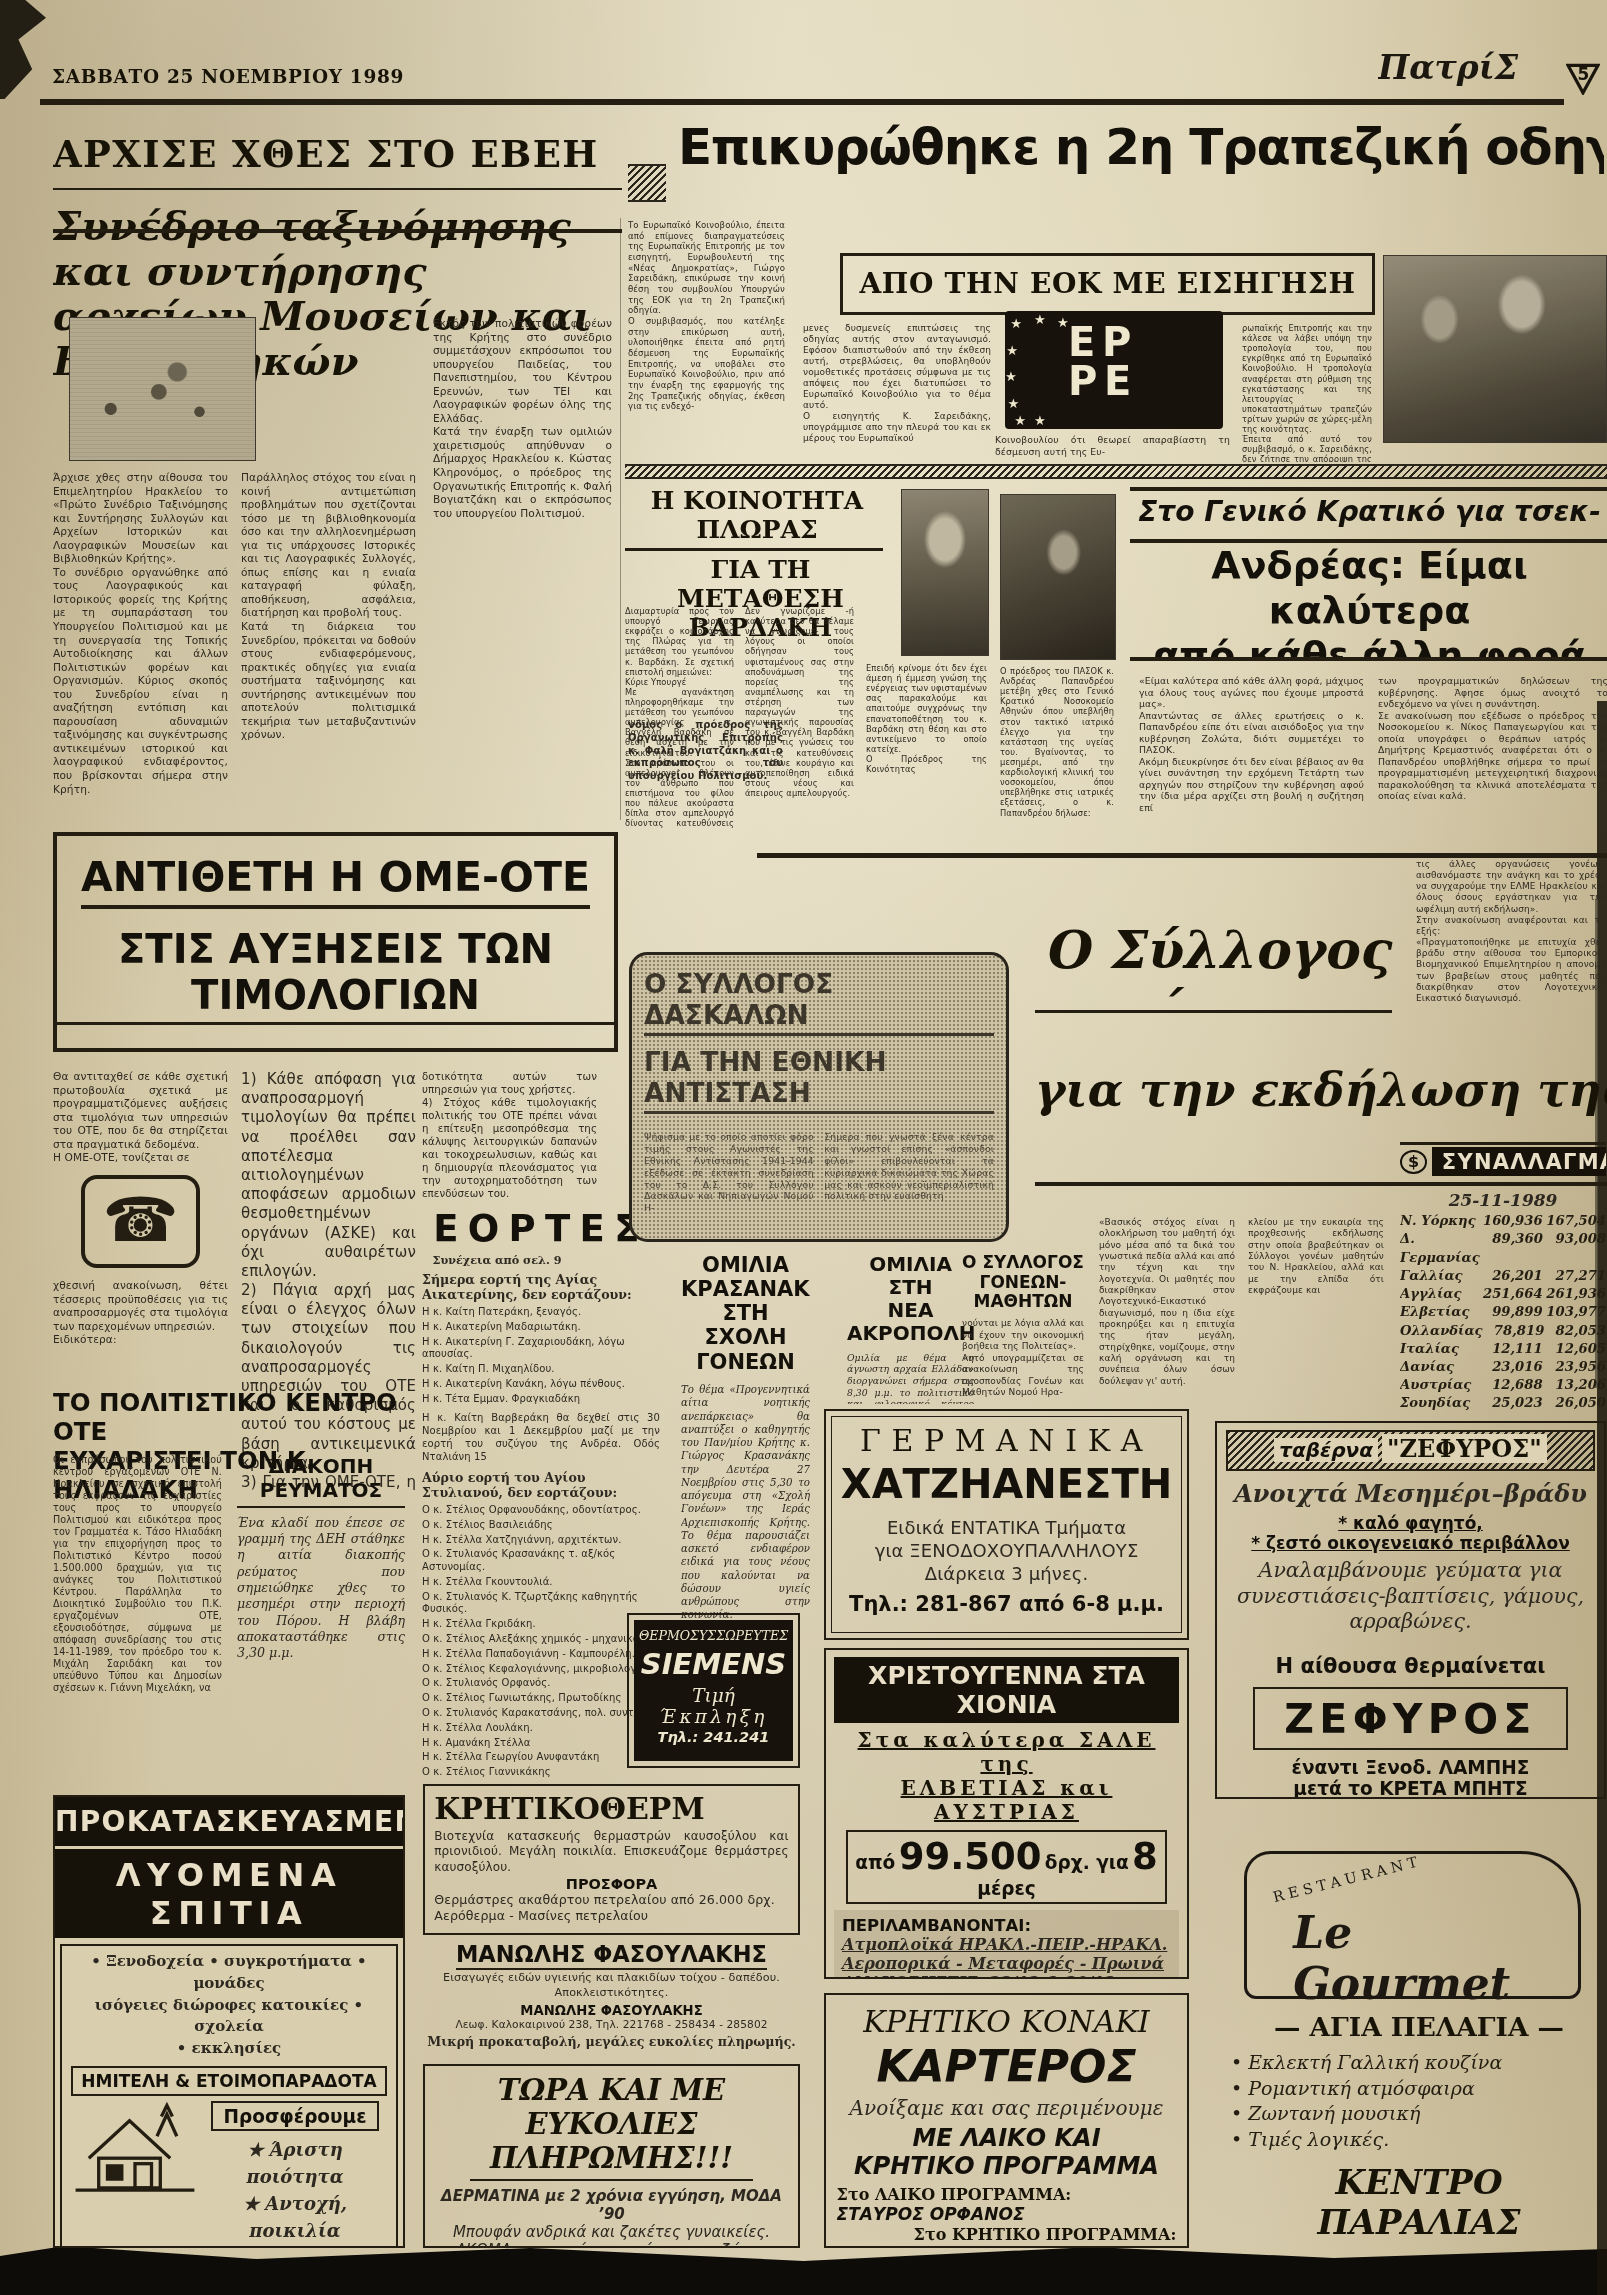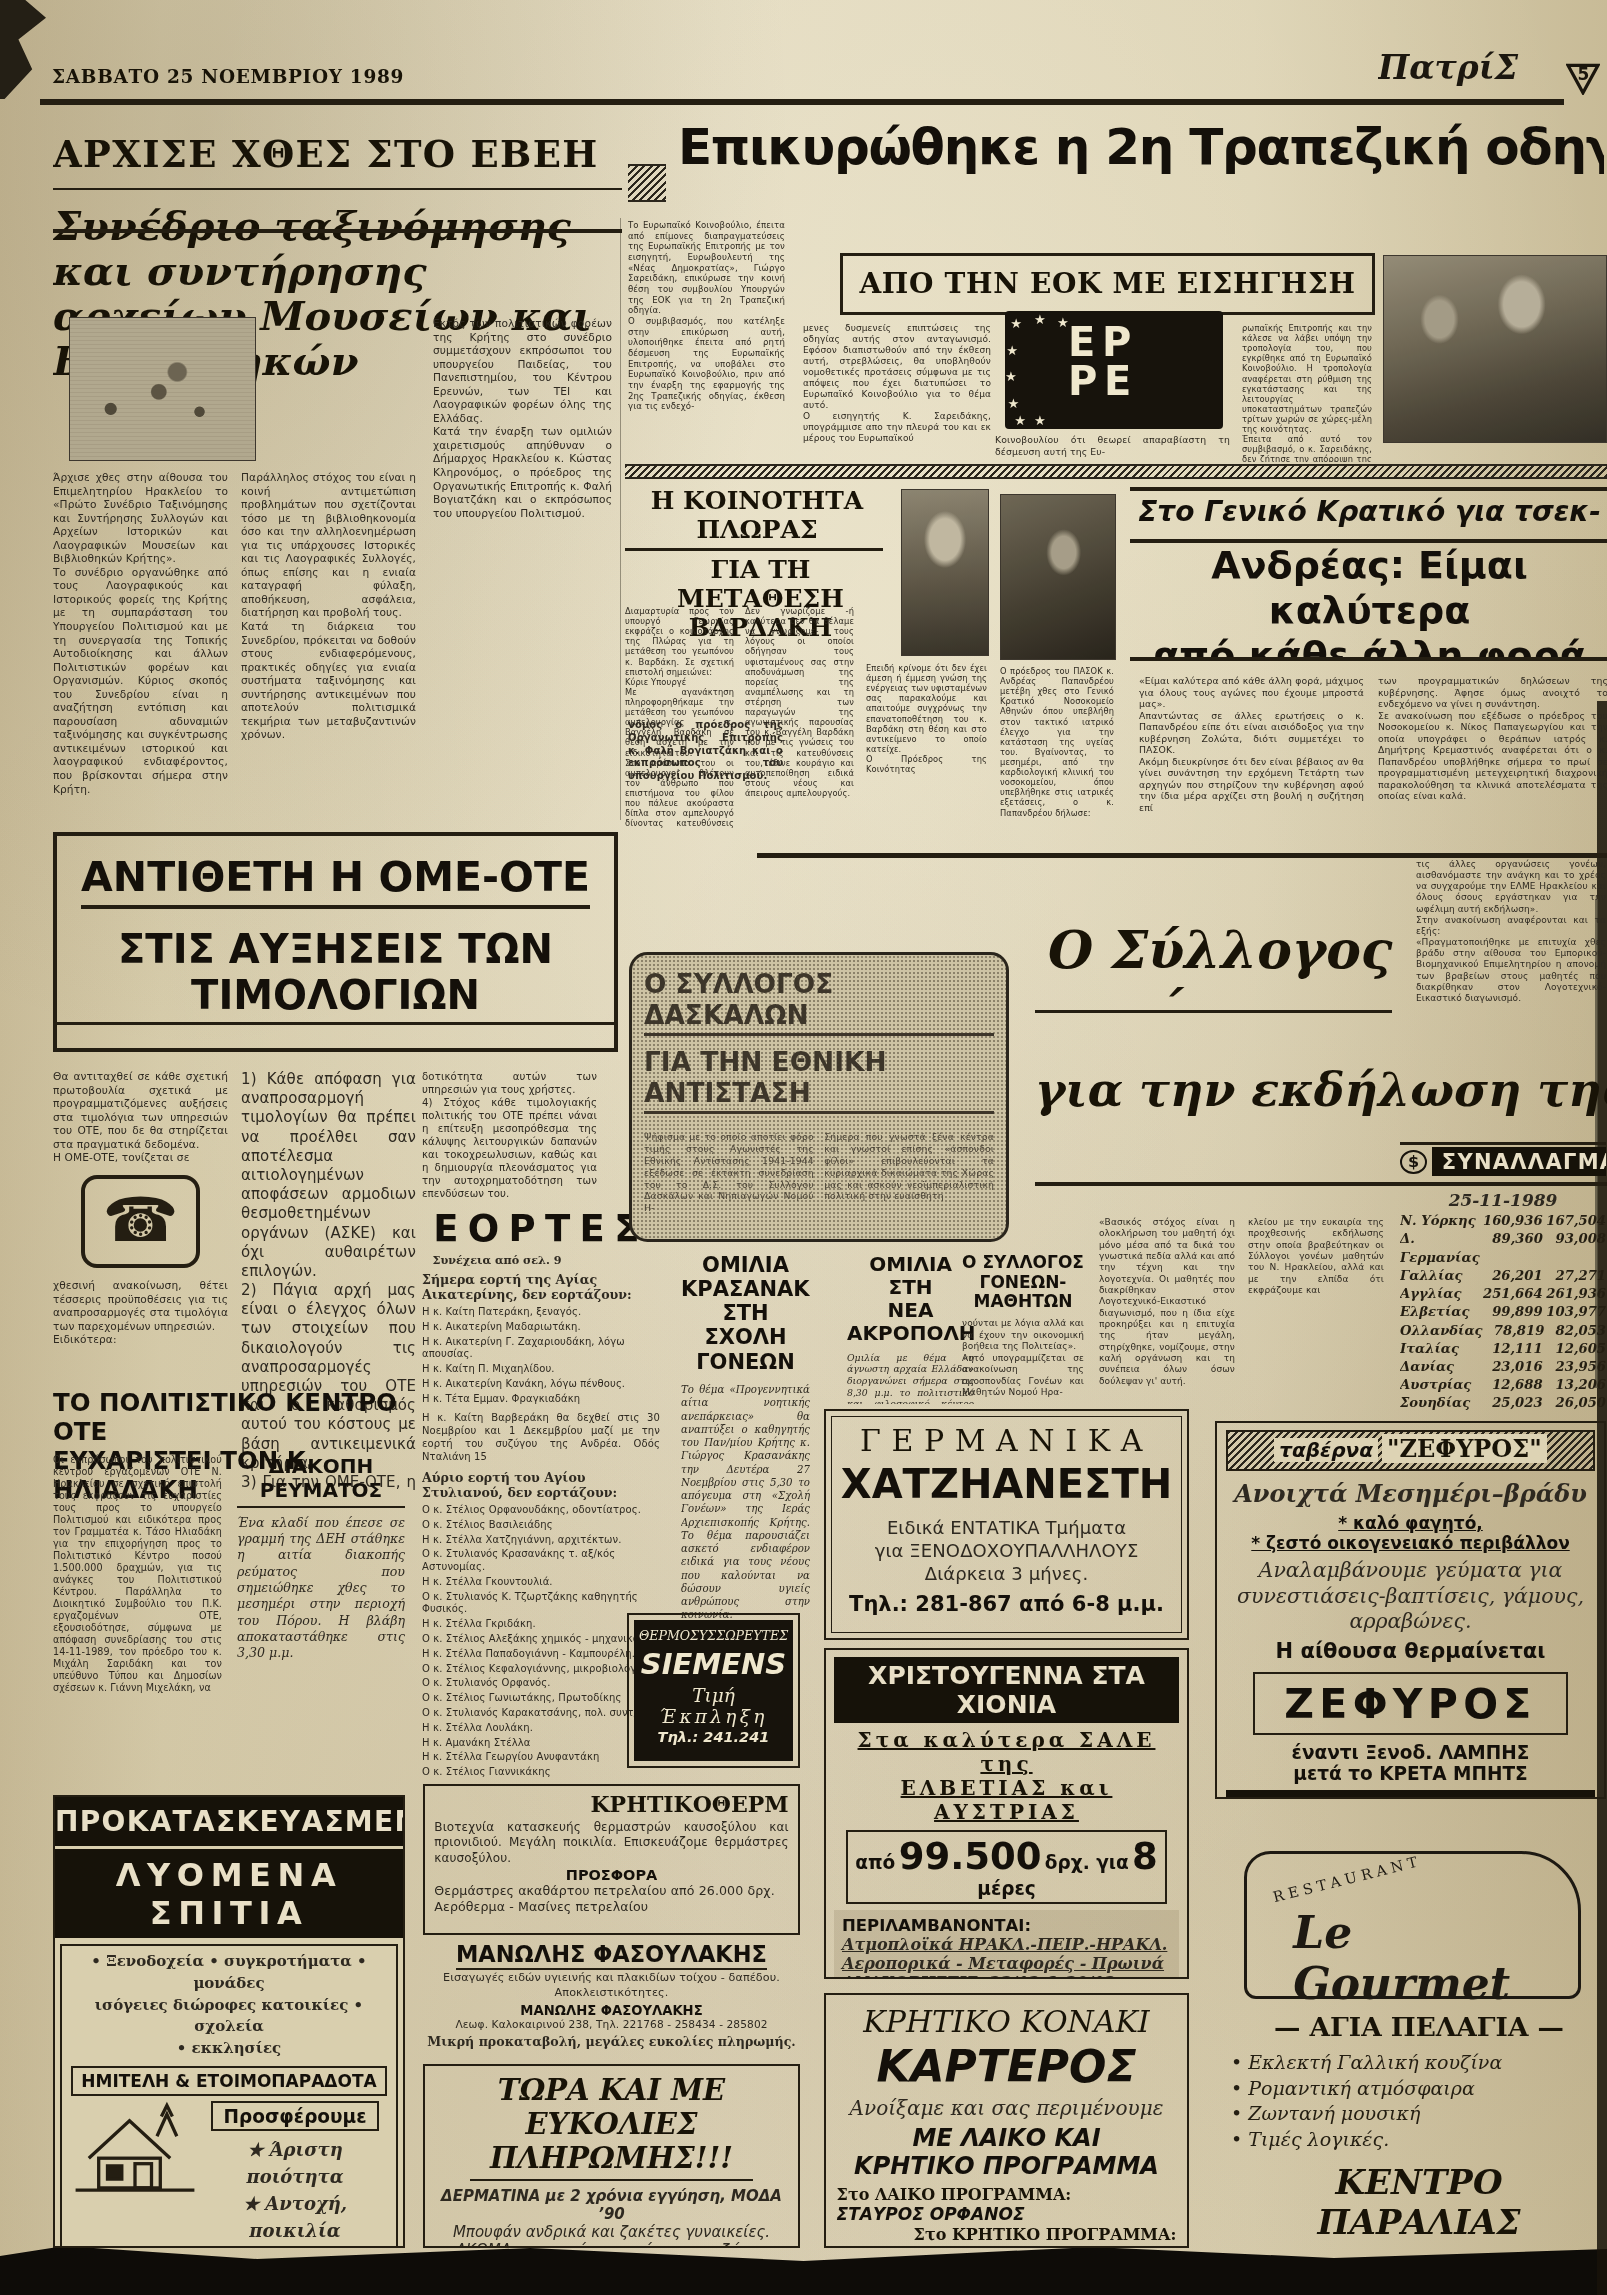--- a/index.html
+++ b/index.html
@@ -327,21 +327,21 @@
 
   <div class="b adbox" style="left:1215px;top:1421px;width:391px;height:378px;padding:6.6px 9.3px;box-sizing:border-box;text-align:center">
     <div class="hatch" style="height:37px;line-height:33px;border:2px solid #241e12">
       <span class="hl-sans" style="background:#ddd3b4;font-style:italic;font-size:20px;padding:0 5.3px">ταβέρνα</span>
       <span class="hl-serif" style="background:#ddd3b4;font-size:24px;padding:0 5.3px">"ΖΕΦΥΡΟΣ"</span>
     </div>
     <div class="star-line" style="font-size:24px;margin-top:8px">Ανοιχτά Μεσημέρι–βράδυ</div>
     <div class="hl-sans" style="font-size:17px;margin-top:5.3px;text-decoration:underline">* καλό φαγητό,</div>
     <div class="hl-sans" style="font-size:17px;text-decoration:underline">* ζεστό οικογενειακό περιβάλλον</div>
     <div class="serif" style="font-style:italic;font-size:20.5px;line-height:1.25;margin-top:5.3px">Αναλαμβάνουμε γεύματα για συνεστιάσεις-βαπτίσεις, γάμους, αρραβώνες.</div>
-    <div class="hl-sans" style="font-size:21px;margin-top:4px">Η αίθουσα θερμαίνεται</div>
+    <div class="hl-sans" style="font-size:21px;margin-top:19px">Η αίθουσα θερμαίνεται</div>
     <div style="border:2.6px solid #241e12;margin:9.3px 26.4px 6.6px;padding:5.3px 0">
       <span class="hl-sans" style="font-size:41px;letter-spacing:5.3px">ΖΕΦΥΡΟΣ</span>
     </div>
     <div class="hl-sans" style="font-size:18.5px">έναντι Ξενοδ. ΛΑΜΠΗΣ</div>
     <div class="hl-sans" style="font-size:18.5px">μετά το ΚΡΕΤΑ ΜΠΗΤΣ</div>
     <div class="blackbar" style="font-weight:bold;font-size:22.5px;letter-spacing:6.6px;padding:4px 0;margin-top:6.6px">ΤΗΛ. 821.102</div>
   </div>
 
   <div class="b adbox" style="left:824px;top:1409px;width:365px;height:231px;text-align:center;padding-top:12px;box-sizing:border-box;outline:1.3px solid #241e12;outline-offset:-8px">
     <div class="hl-serif" style="font-size:30px;letter-spacing:10.6px;font-weight:normal">ΓΕΡΜΑΝΙΚΑ</div>
@@ -415,21 +415,21 @@
     <div style="background:#17130c;width:100%;height:100%;text-align:center;color:#efe7cd">
       <div class="serif" style="font-style:italic;font-size:12.6px;padding-top:8px">ΘΕΡΜΟΣΥΣΣΩΡΕΥΤΕΣ</div>
       <div class="sans" style="font-weight:bold;font-style:italic;font-size:29px;margin-top:4px">SIEMENS</div>
       <div class="serif" style="font-style:italic;font-size:18.5px;margin-top:4px">Τιμή</div>
       <div class="serif" style="font-style:italic;font-size:18.5px;letter-spacing:3.3px">Έκπληξη</div>
       <div class="sans" style="font-weight:bold;font-style:italic;font-size:14.5px;margin-top:2.6px">Τηλ.: 241.241</div>
     </div>
   </div>
 
   <div class="b adbox" style="left:423px;top:1784px;width:377px;height:151px;padding:5.3px 9.3px;box-sizing:border-box">
-    <div class="hl-serif" style="text-align:right;font-size:22px">ΚΡΗΤΙΚΟΘΕΡΜ</div>
+    <div class="hl-serif" style="text-align:left;font-size:30px">ΚΡΗΤΙΚΟΘΕΡΜ</div>
     <div class="bodytxt j" style="font-size:12px;margin-top:2.6px">Βιοτεχνία κατασκευής θερμαστρών καυσοξύλου και πριονιδιού. Μεγάλη ποικιλία. Επισκευάζομε θερμάστρες καυσοξύλου.</div>
     <div class="hl-sans" style="text-align:center;font-size:14.5px;margin-top:1.3px">ΠΡΟΣΦΟΡΑ</div>
     <div class="bodytxt" style="font-size:12.6px">Θερμάστρες ακαθάρτου πετρελαίου από 26.000 δρχ.</div>
     <div class="bodytxt" style="font-size:12.6px">Αερόθερμα - Μασίνες πετρελαίου</div>
   </div>
 
   <div class="b" style="left:423px;top:1941px;width:377px;height:118px;text-align:center">
     <div class="hl-sans" style="font-size:22.5px;border-bottom:2px solid #241e12;display:inline-block;padding-bottom:1.3px">ΜΑΝΩΛΗΣ ΦΑΣΟΥΛΑΚΗΣ</div>
     <div class="bodytxt" style="font-size:11.2px;margin-top:1px">Εισαγωγές ειδών υγιεινής και πλακιδίων τοίχου - δαπέδου. Αποκλειστικότητες.</div>
     <div class="hl-sans" style="font-size:13.2px;margin-top:2.6px">ΜΑΝΩΛΗΣ ΦΑΣΟΥΛΑΚΗΣ</div>

